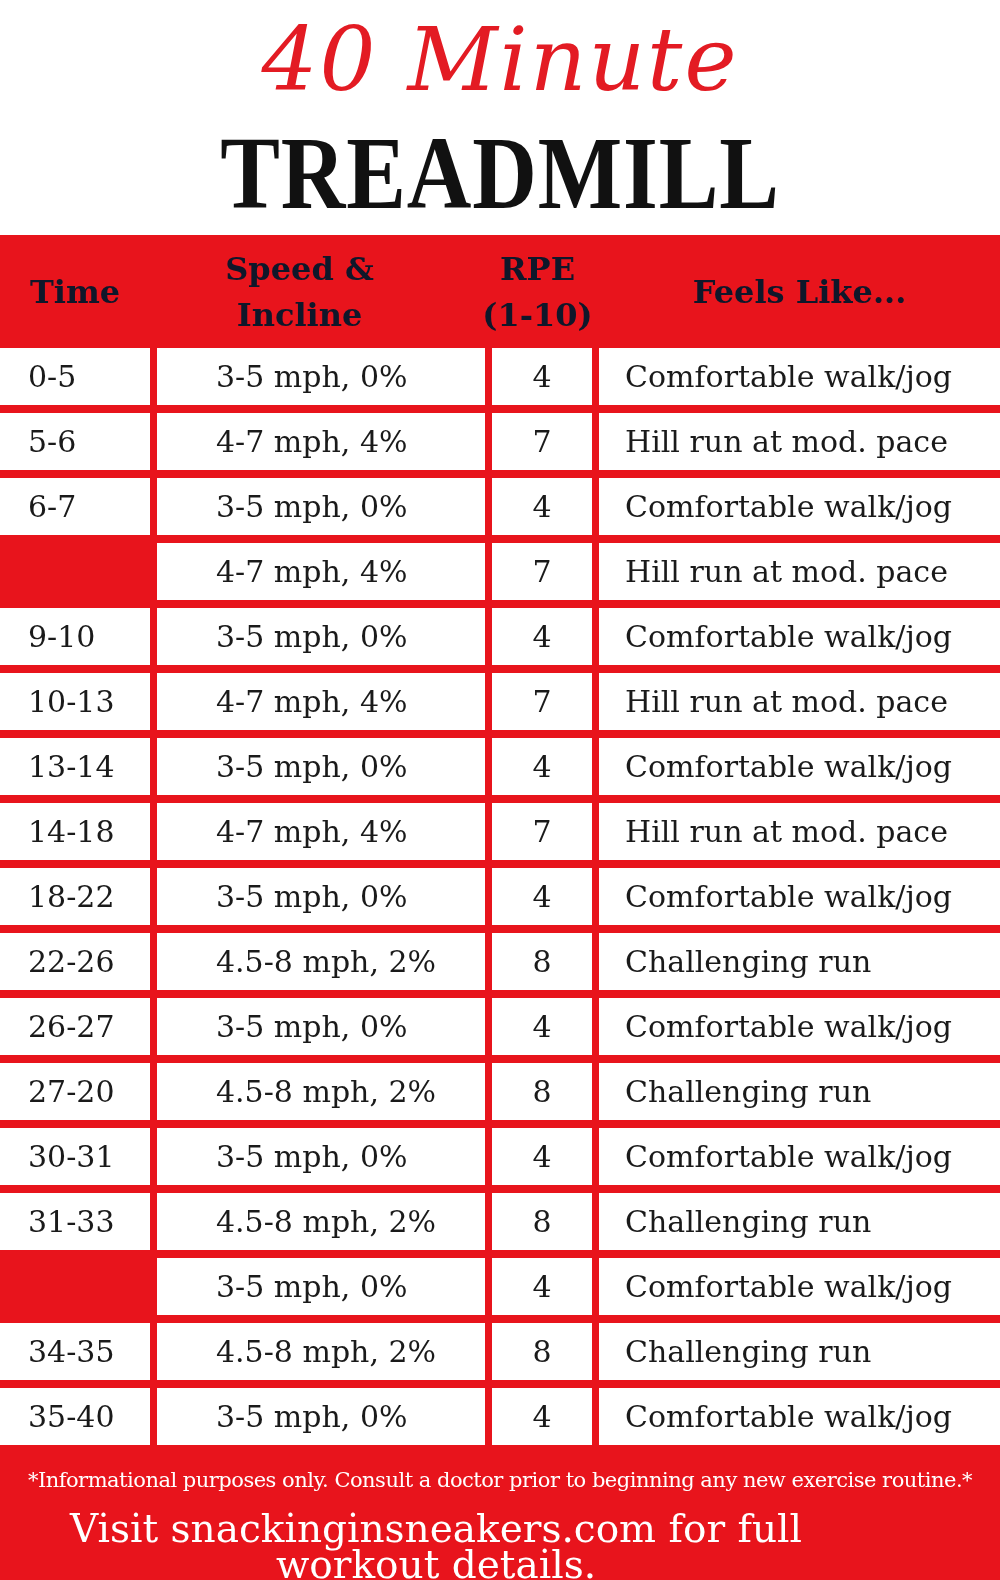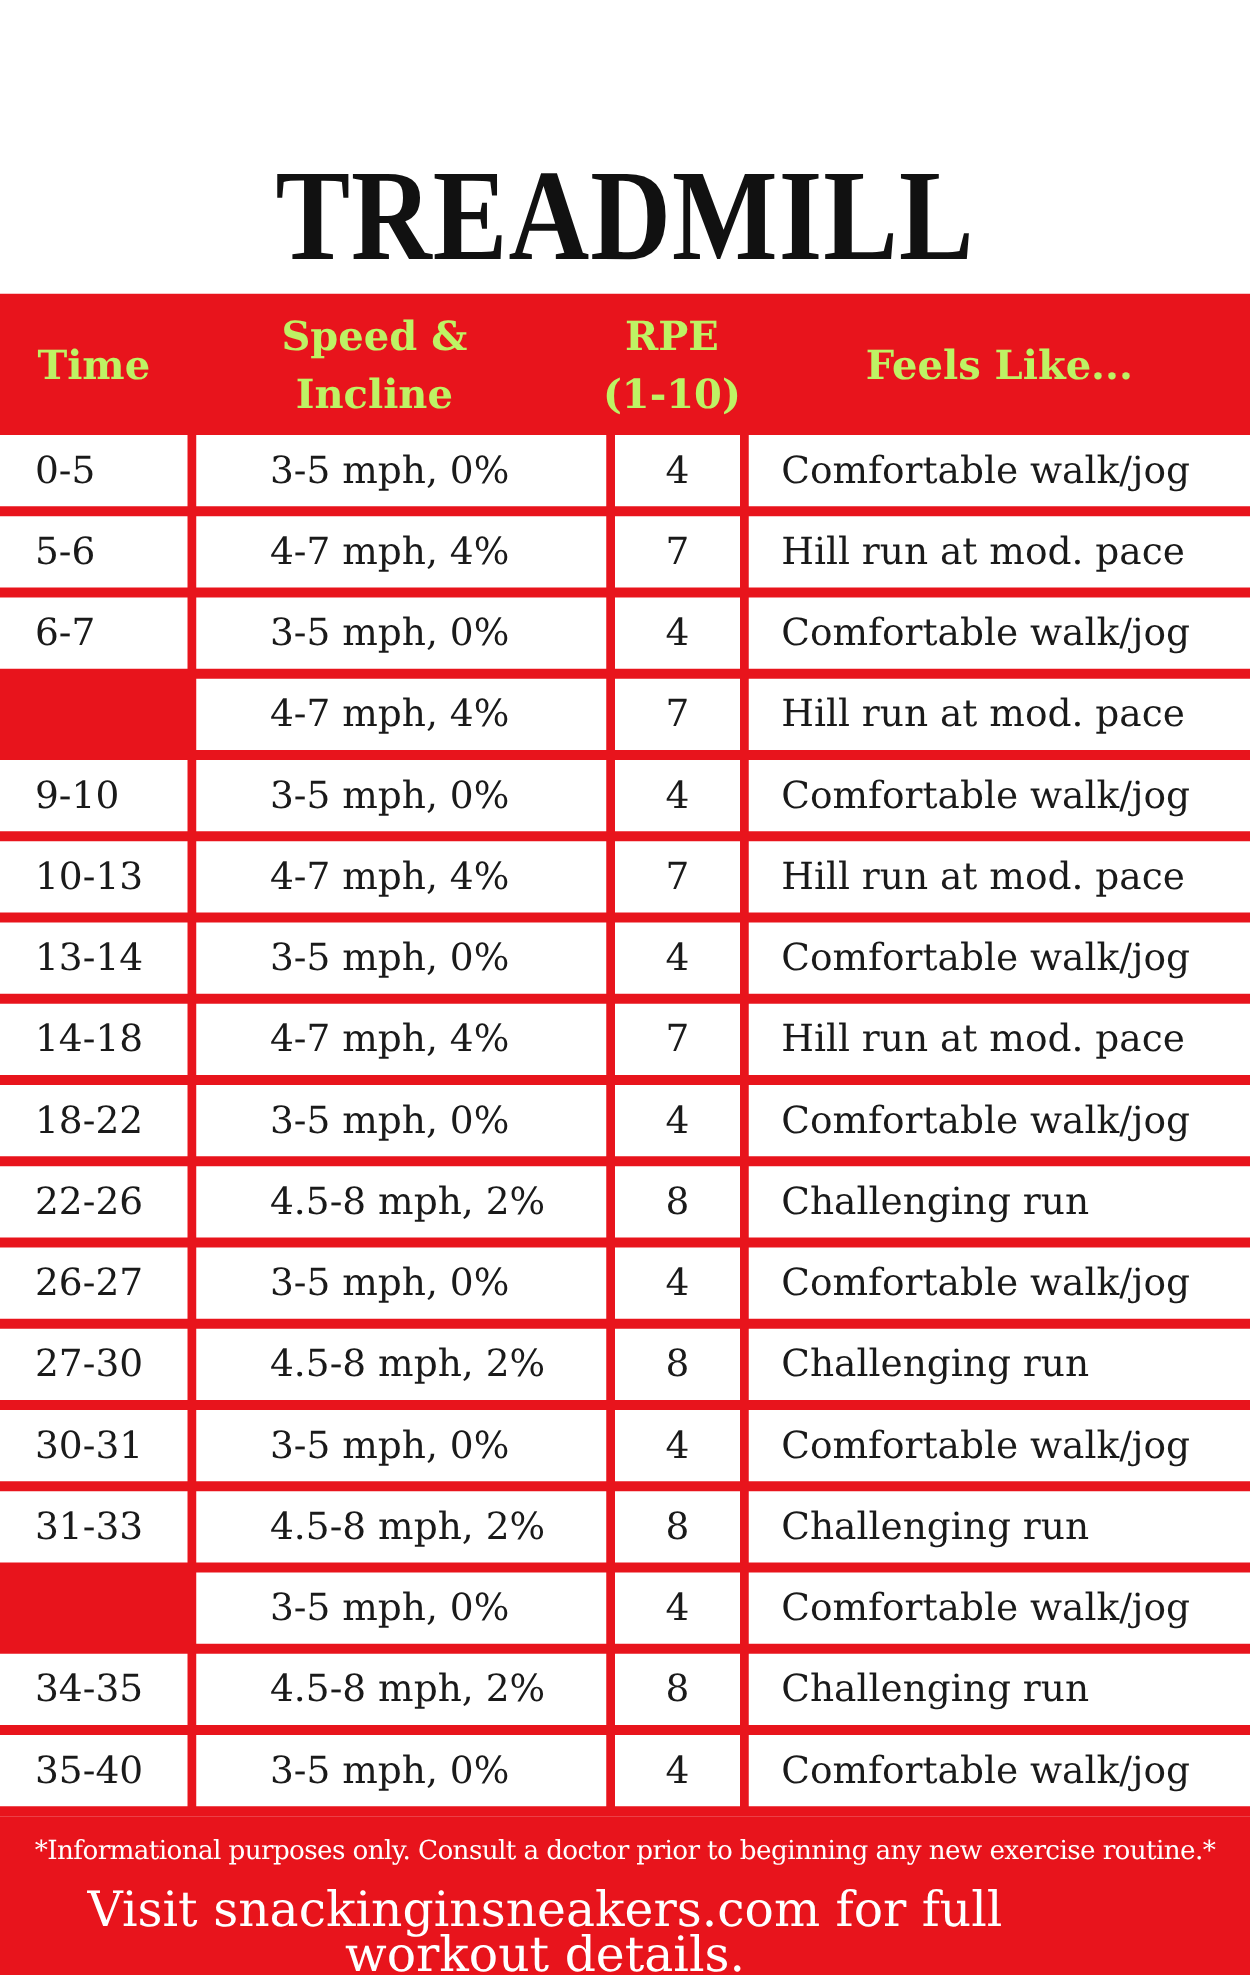--- a/index.html
+++ b/index.html
@@ -23,21 +23,21 @@
     font-family: "Liberation Serif", serif; font-weight: bold;
     color: #111111; font-size: 104px; line-height: 110px;
     letter-spacing: 1px; transform: scaleX(0.86); transform-origin: center;
   }
   .table-wrap {
     position: absolute; left: 0; top: 235px; width: 1000px; height: 1218px;
     background: #e8141c;
   }
   .thead {
     position: absolute; left: 0; top: 0; width: 1000px; height: 113px;
-    color: #bef264; font-family: "DejaVu Serif", serif; font-weight: bold;
+    color: #0f172a; font-family: "DejaVu Serif", serif; font-weight: bold;
   }
   .th {
     position: absolute; top: 0; height: 113px; display: flex;
     align-items: center; justify-content: center; text-align: center;
     font-size: 32px; line-height: 46px;
   }
   .th span { display: block; }
   .tbody { position: absolute; left: 0; top: 113px; width: 1000px; }
   .row { position: absolute; left: 0; width: 1000px; height: 65px; border-radius: 22px; }
   .cell {
@@ -61,20 +61,21 @@
   }
   .visit {
     position: absolute; left: 0; top: 58px; width: 872px;
     font-size: 39px; line-height: 36px;
   }
 </style>
 </head>
 <body>
 
 <div class="title-area">
+  <div class="title-line1">40 Minute</div>
   <div class="title-line2">TREADMILL WORKOUT!</div>
 </div>
 
 <div class="table-wrap">
   <div class="thead">
     <div class="th" style="left:0;width:150px;">
       <div>
           <span>Time</span>
         </div>
     </div>
@@ -157,21 +158,21 @@
         <div class="cell c-rpe">8</div>
         <div class="cell c-feel">Challenging run</div>
       </div>
       <div class="row" style="top: 650px;">
         <div class="cell c-time">26-27</div>
         <div class="cell c-speed">3-5 mph, 0%</div>
         <div class="cell c-rpe">4</div>
         <div class="cell c-feel">Comfortable walk/jog</div>
       </div>
       <div class="row" style="top: 715px;">
-        <div class="cell c-time">27-30</div>
+        <div class="cell c-time">27-20</div>
         <div class="cell c-speed">4.5-8 mph, 2%</div>
         <div class="cell c-rpe">8</div>
         <div class="cell c-feel">Challenging run</div>
       </div>
       <div class="row" style="top: 780px;">
         <div class="cell c-time">30-31</div>
         <div class="cell c-speed">3-5 mph, 0%</div>
         <div class="cell c-rpe">4</div>
         <div class="cell c-feel">Comfortable walk/jog</div>
       </div>

